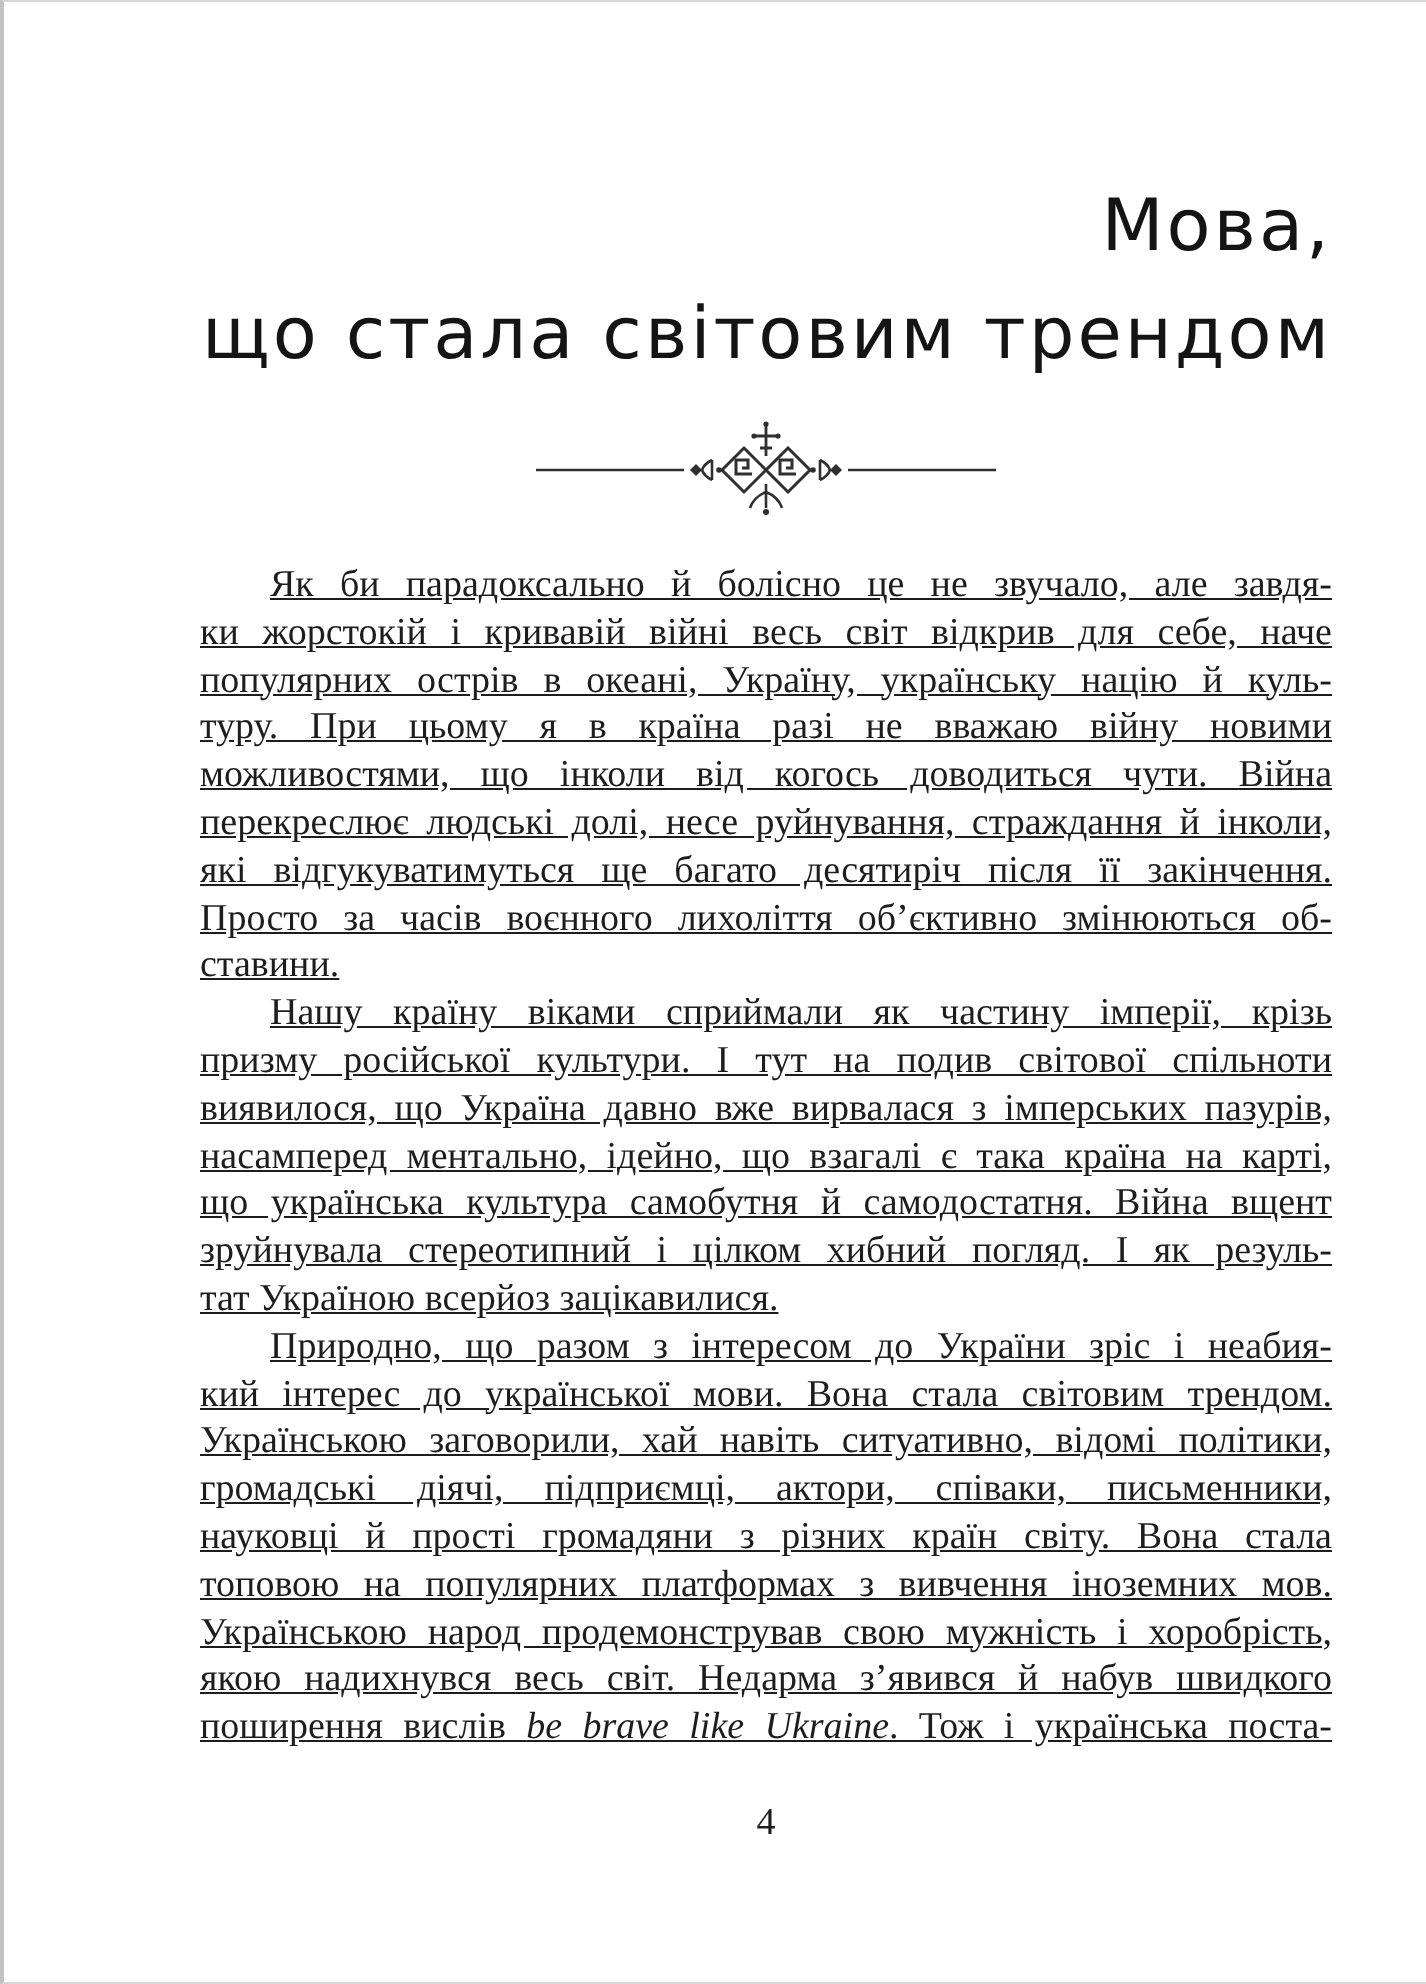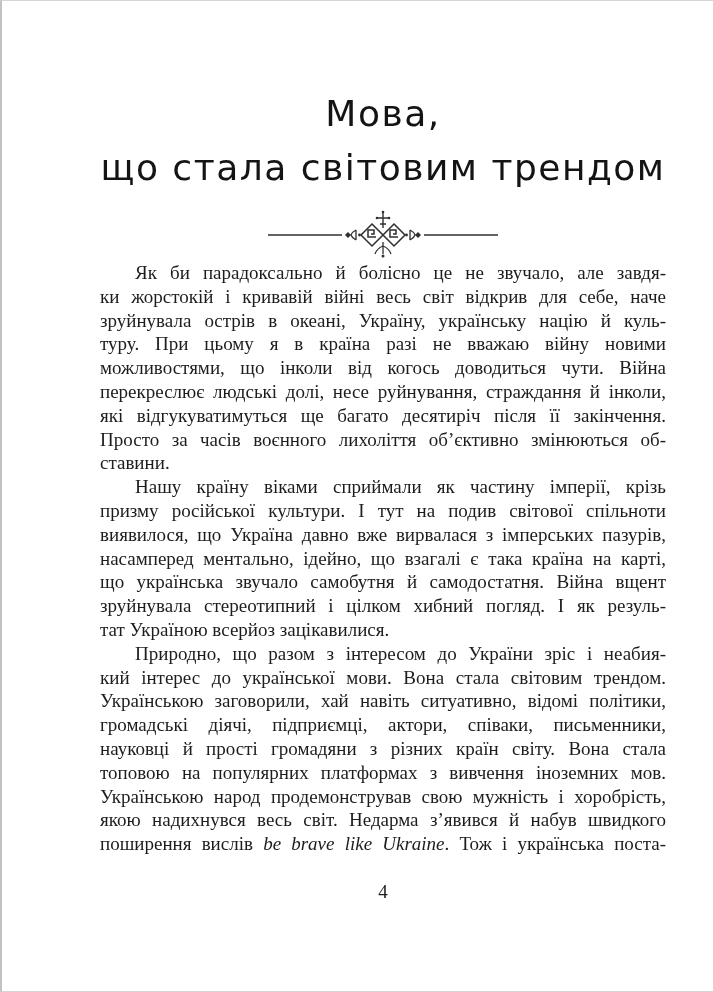--- a/index.html
+++ b/index.html
@@ -13,35 +13,37 @@
     font-family: "Liberation Serif", serif;
     color: #1d1d1d;
     overflow: hidden;
   }
   .content {
     margin-left: 98px;
     width: 566px;
   }
   .title {
     padding-top: 86px;
-    text-align: center;
+    text-align: right;
     font-family: "DejaVu Sans", sans-serif;
     font-size: 36px;
     line-height: 54px;
     letter-spacing: 1.5px;
     color: #141414;
   }
   .divider-wrap {
     margin-top: 14px;
     text-align: center;
   }
   .divider-wrap svg { display: inline-block; vertical-align: top; }
   .bodytext {
+    margin-top: 20px;
     font-size: 19px;
     line-height: 23.8px;
+    text-decoration: underline;
   }
   .line {
     text-align: justify;
     text-align-last: justify;
   }
   .line.indent { text-indent: 35px; }
   .line.end { text-align-last: left; }
   .folio {
     margin-top: 24px;
     text-align: center;
@@ -90,35 +92,35 @@
 
         <line x1="156" y1="26" x2="230" y2="26"></line>
       </svg>
     </div>
 
     <div class="bodytext">
 
       <div>
         <div class="line indent">Як би парадоксально й болісно це не звучало, але завдя-</div>
         <div class="line">ки жорстокій і кривавій війні весь світ відкрив для себе, наче</div>
-        <div class="line">зруйнувала острів в океані, Україну, українську націю й куль-</div>
+        <div class="line">популярних острів в океані, Україну, українську націю й куль-</div>
         <div class="line">туру. При цьому я в країна разі не вважаю війну новими</div>
         <div class="line">можливостями, що інколи від когось доводиться чути. Війна</div>
         <div class="line">перекреслює людські долі, несе руйнування, страждання й інколи,</div>
         <div class="line">які відгукуватимуться ще багато десятиріч після її закінчення.</div>
         <div class="line">Просто за часів воєнного лихоліття об’єктивно змінюються об-</div>
         <div class="line end">ставини.</div>
       </div>
 
       <div>
         <div class="line indent">Нашу країну віками сприймали як частину імперії, крізь</div>
         <div class="line">призму російської культури. І тут на подив світової спільноти</div>
         <div class="line">виявилося, що Україна давно вже вирвалася з імперських пазурів,</div>
         <div class="line">насамперед ментально, ідейно, що взагалі є така країна на карті,</div>
-        <div class="line">що українська звучало самобутня й самодостатня. Війна вщент</div>
+        <div class="line">що українська культура самобутня й самодостатня. Війна вщент</div>
         <div class="line">зруйнувала стереотипний і цілком хибний погляд. І як резуль-</div>
         <div class="line end">тат Україною всерйоз зацікавилися.</div>
       </div>
 
       <div>
         <div class="line indent">Природно, що разом з інтересом до України зріс і неабия-</div>
         <div class="line">кий інтерес до української мови. Вона стала світовим трендом.</div>
         <div class="line">Українською заговорили, хай навіть ситуативно, відомі політики,</div>
         <div class="line">громадські діячі, підприємці, актори, співаки, письменники,</div>
         <div class="line">науковці й прості громадяни з різних країн світу. Вона стала</div>

